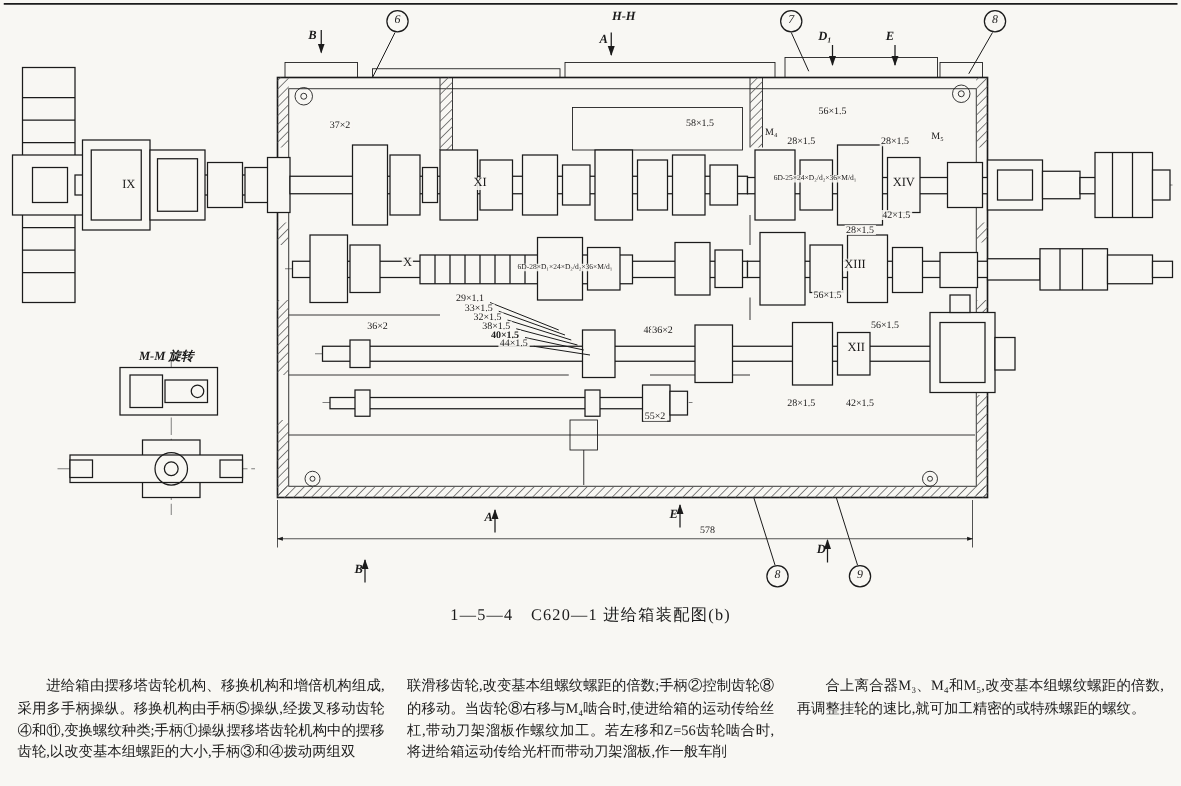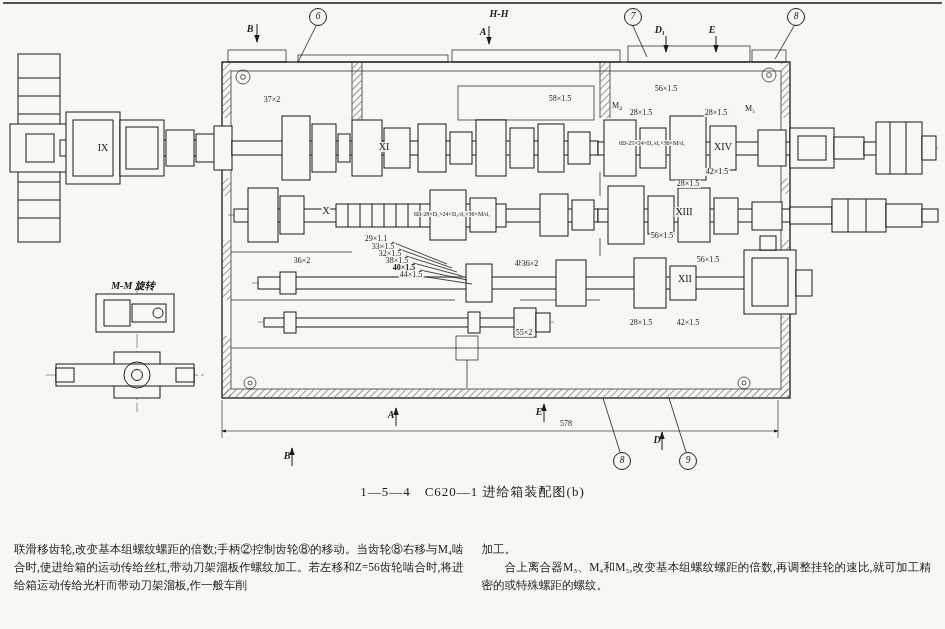--- a/index.html
+++ b/index.html
@@ -322,19 +322,19 @@
       <span class="callout" style="left: 318px; top: 17px;">6</span>
       <span class="callout" style="left: 633px; top: 17px;">7</span>
       <span class="callout" style="left: 796px; top: 17px;">8</span>
       <span class="callout" style="left: 622px; top: 461px;">8</span>
       <span class="callout" style="left: 688px; top: 461px;">9</span>
     </div>
 
   <div id="caption">1—5—4　C620—1 进给箱装配图(b)</div>
 
   <div id="bodytext">
+    <p class="col indent">进给箱由摆移塔齿轮机构、移换机构和增倍机构组成,采用多手柄操纵。移换机构由手柄⑤操纵,经拨叉移动齿轮④和⑪,变换螺纹种类;手柄①操纵摆移塔齿轮机构中的摆移齿轮,以改变基本组螺距的大小,手柄③和④拨动两组双</p>
     <p class="col">联滑移齿轮,改变基本组螺纹螺距的倍数;手柄②控制齿轮⑧的移动。当齿轮⑧右移与M₄啮合时,使进给箱的运动传给丝杠,带动刀架溜板作螺纹加工。若左移和Z=56齿轮啮合时,将进给箱运动传给光杆而带动刀架溜板,作一般车削</p>
     <div class="col">
-      <p>加工。</p>
       <p class="indent">合上离合器M₃、M₄和M₅,改变基本组螺纹螺距的倍数,再调整挂轮的速比,就可加工精密的或特殊螺距的螺纹。</p>
     </div>
   </div>
 </div>
 
 </body></html>

